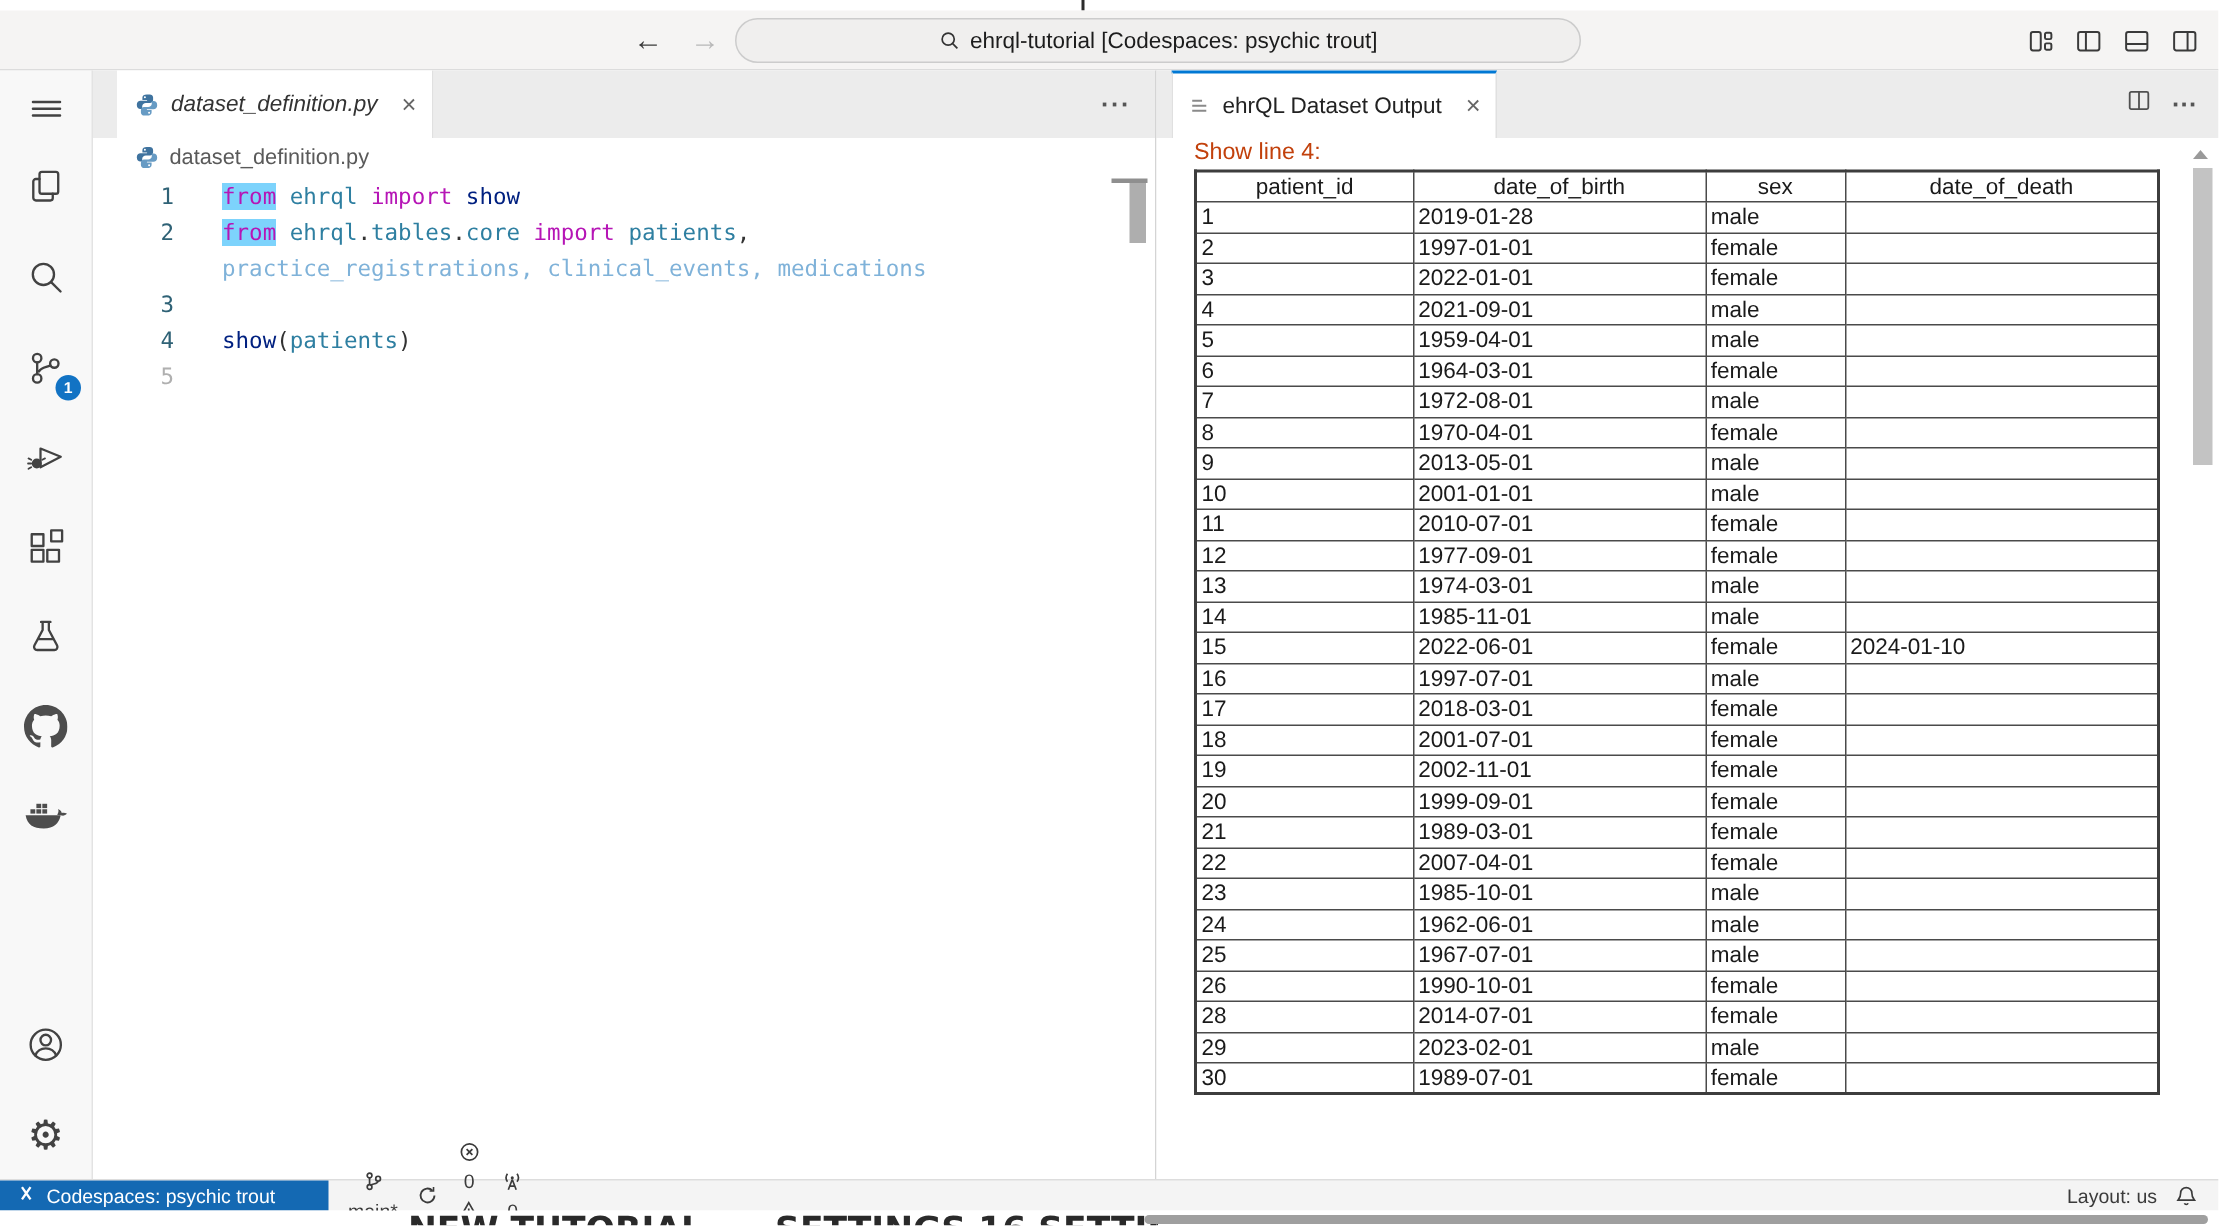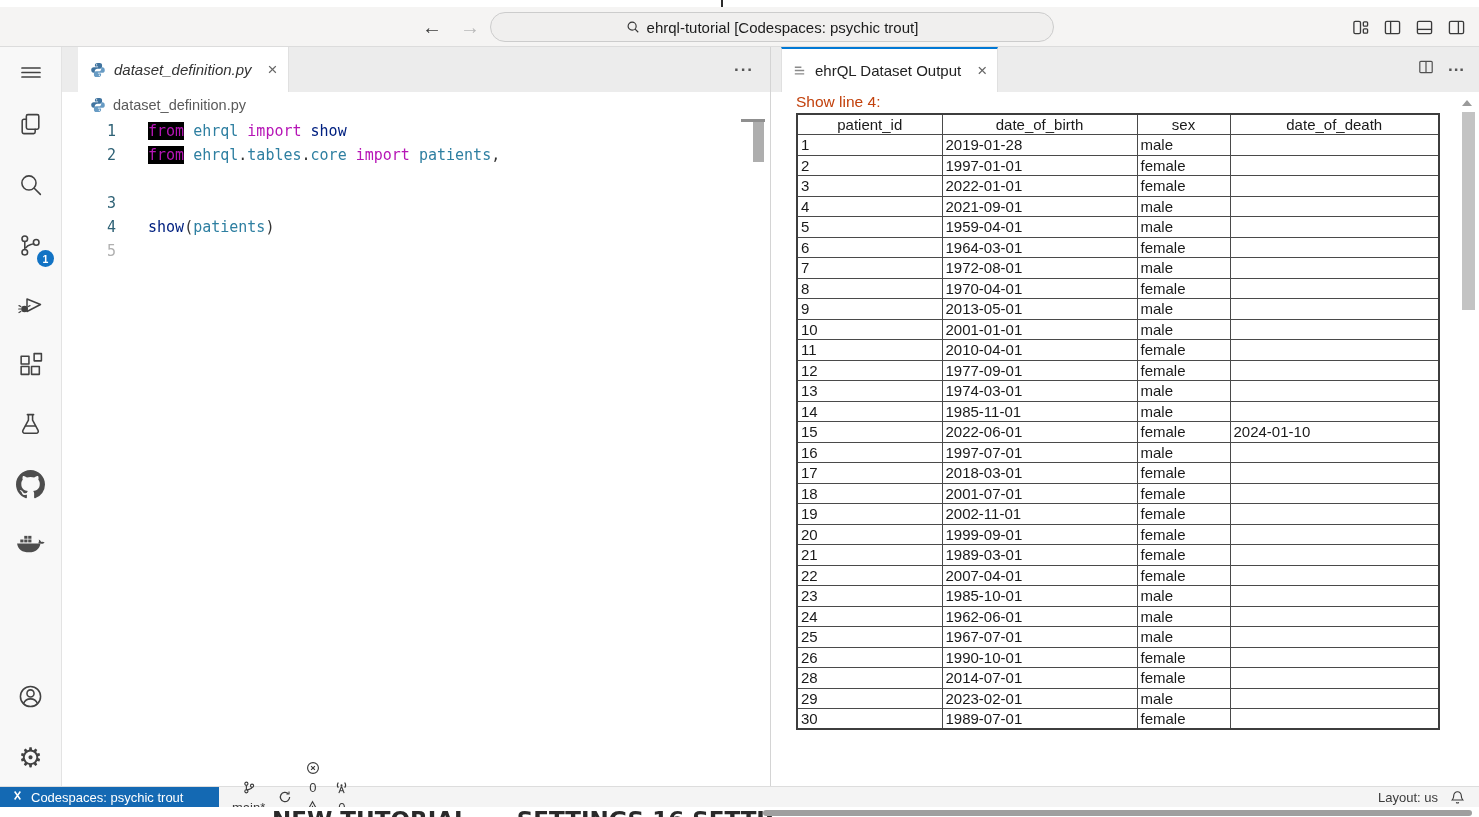--- a/index.html
+++ b/index.html
@@ -44,21 +44,21 @@
   .code-line { display:flex; height:24px; white-space:pre; }
   .gut { width:54px; text-align:right; flex:none; }
   .g-dark { color:#2f6276; }
   .g-dim { color:#b0b0b0; }
   .src { margin-left:32px; }
   .kw { color:#b615b6; }
   .mod { color:#2e7fa1; }
   .fn { color:#002080; }
   .pun { color:#333333; }
   .light { color:#7fb2d9; }
-  .hl { background:#000000; }
+  .hl { background:#7dd3fc; }
   .ovr-line { position:absolute; top:72px; left:679px; width:24px; height:3px; background:#8f8f8f; }
   .ed-thumb { position:absolute; top:75px; left:691px; width:11px; height:40px; background:#aeaeae; }
   
   .panel { position:absolute; left:770px; top:47px; width:709px; height:739px;
     background:#fff; border-left:1px solid #d4d4d4; }
   .panel .tabbar { height:45px; }
   .ptab { height:45px; margin-left:10px; background:#fff; border-top:2px solid #0078d4;
     border-left:1px solid #e0e0e0; border-right:1px solid #e0e0e0;
     display:flex; align-items:center; padding:15px 10px; gap:8px; }
   .ptab .tlabel { font-size:15px; color:#222; }
@@ -259,21 +259,21 @@
         <svg width="16" height="16" viewBox="0 0 24 24">
           <path fill="#3f739f" d="M11.8 1.5c-2.7 0-4.4 1.2-4.4 3.1v2.3h4.7v.9H5.5c-2 0-3.7 1.2-3.7 4 0 2.9 1.6 4.2 3.6 4.2h1.8v-2.5c0-2 1.7-3.5 3.7-3.5h4.1c1.8 0 3.1-1.5 3.1-3.2V4.6c0-1.9-1.6-3.1-3.3-3.1h-3zm-1.9 1.7a1 1 0 1 1 0 2 1 1 0 0 1 0-2z"></path>
           <path fill="#679bc4" d="M12.2 22.5c2.7 0 4.4-1.2 4.4-3.1v-2.3h-4.7v-.9h6.6c2 0 3.7-1.2 3.7-4 0-2.9-1.6-4.2-3.6-4.2h-1.8v2.5c0 2-1.7 3.5-3.7 3.5H9c-1.8 0-3.1 1.5-3.1 3.2v2.2c0 1.9 1.6 3.1 3.3 3.1h3zm1.9-1.7a1 1 0 1 1 0-2 1 1 0 0 1 0 2z"></path>
         </svg>
       </span>
     <span>dataset_definition.py</span>
   </div>
   <div class="code" id="code">
       <div class="code-line"><span class="gut g-dark">1</span><span class="src"><span class="kw hl">from</span><span class="pun"> </span><span class="mod">ehrql</span><span class="pun"> </span><span class="kw">import</span><span class="pun"> </span><span class="fn">show</span></span></div>
       <div class="code-line"><span class="gut g-dark">2</span><span class="src"><span class="kw hl">from</span><span class="pun"> </span><span class="mod">ehrql</span><span class="pun">.</span><span class="mod">tables</span><span class="pun">.</span><span class="mod">core</span><span class="pun"> </span><span class="kw">import</span><span class="pun"> </span><span class="mod">patients</span><span class="pun">,</span></span></div>
-      <div class="code-line"><span class="gut g-dark"></span></div>
+      <div class="code-line"><span class="gut g-dark"></span><span class="src"><span class="light">practice_registrations</span><span class="light">, </span><span class="light">clinical_events</span><span class="light">, </span><span class="light">medications</span></span></div>
       <div class="code-line"><span class="gut g-dark">3</span><span class="src"></span></div>
       <div class="code-line"><span class="gut g-dark">4</span><span class="src"><span class="fn">show</span><span class="pun">(</span><span class="mod">patients</span><span class="pun">)</span></span></div>
       <div class="code-line"><span class="gut g-dim">5</span><span class="src"></span></div>
     </div>
   <div class="ovr-line"></div>
   <div class="ed-thumb"></div>
 </div>
 
 <div class="panel">
   <div class="tabbar">
@@ -367,21 +367,21 @@
             <td></td>
           </tr>
           <tr>
             <td>10</td>
             <td>2001-01-01</td>
             <td>male</td>
             <td></td>
           </tr>
           <tr>
             <td>11</td>
-            <td>2010-04-01</td>
+            <td>2010-07-01</td>
             <td>female</td>
             <td></td>
           </tr>
           <tr>
             <td>12</td>
             <td>1977-09-01</td>
             <td>female</td>
             <td></td>
           </tr>
           <tr>

